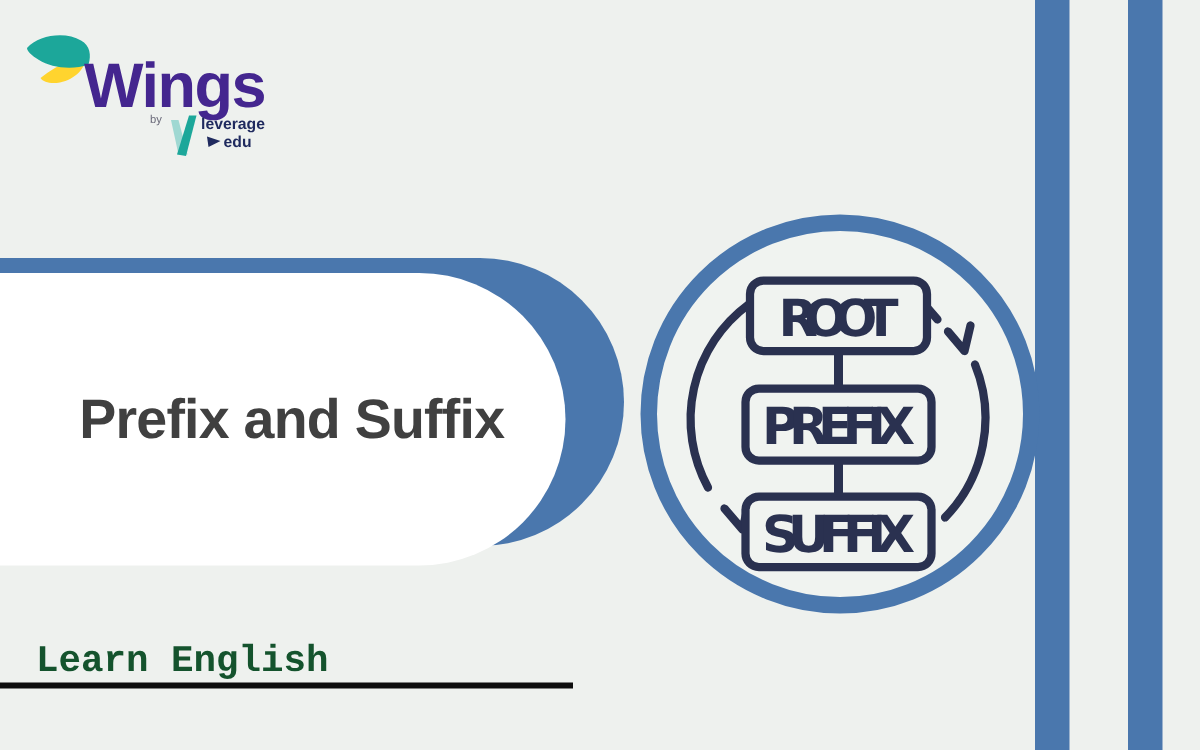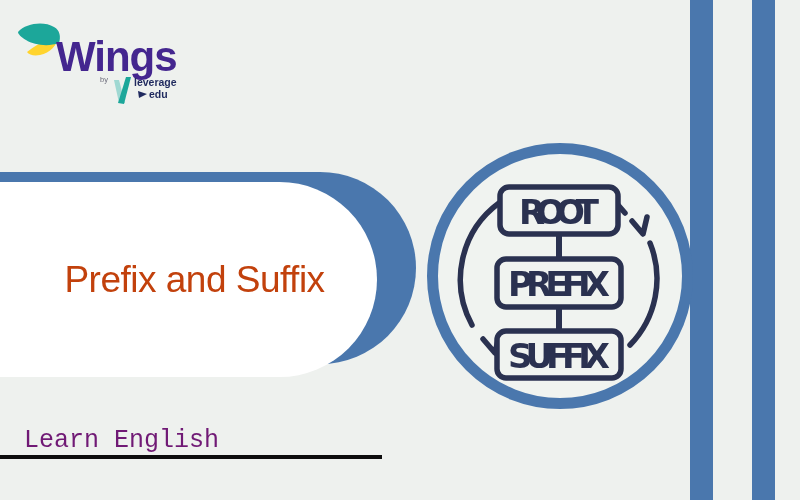--- a/index.html
+++ b/index.html
@@ -11,33 +11,33 @@
   .bar1{left:690px;}
   .bar2{left:752px;}
 
   
   .pill-accent{position:absolute;left:-60px;top:172px;width:476px;height:192px;
                background:#4a77ad;border-radius:0 96px 96px 0;}
   .pill-white{position:absolute;left:-60px;top:182px;width:437px;height:195px;
               background:#ffffff;border-radius:0 98px 98px 0;
               display:flex;align-items:center;justify-content:center;
               box-sizing:border-box;padding-left:72px;}
-  .pill-white h1{margin:0;font-size:37px;font-weight:normal;letter-spacing:-0.5px;
-                 color:#c2410c;white-space:nowrap;}
+  .pill-white h1{margin:0;font-size:37px;font-weight:bold;letter-spacing:-0.5px;
+                 color:#404040;white-space:nowrap;}
 
   
   .diagram{position:absolute;left:415px;top:130px;}
 
   
   .logo{position:absolute;left:8px;top:18px;}
 
   
   .footer-label{position:absolute;left:24px;top:426px;
                 font-family:"Liberation Mono","DejaVu Sans Mono",monospace;
-                font-weight:normal;font-size:25px;color:#701a75;white-space:nowrap;}
+                font-weight:bold;font-size:25px;color:#14532d;white-space:nowrap;}
   .footer-underline{position:absolute;left:0;top:455px;width:382px;height:4px;
                     background:#0d0d0d;}
 </style>
 </head>
 <body>
 
 <div class="stage">
 
   <div class="accent-bar bar1"></div>
   <div class="accent-bar bar2"></div>

